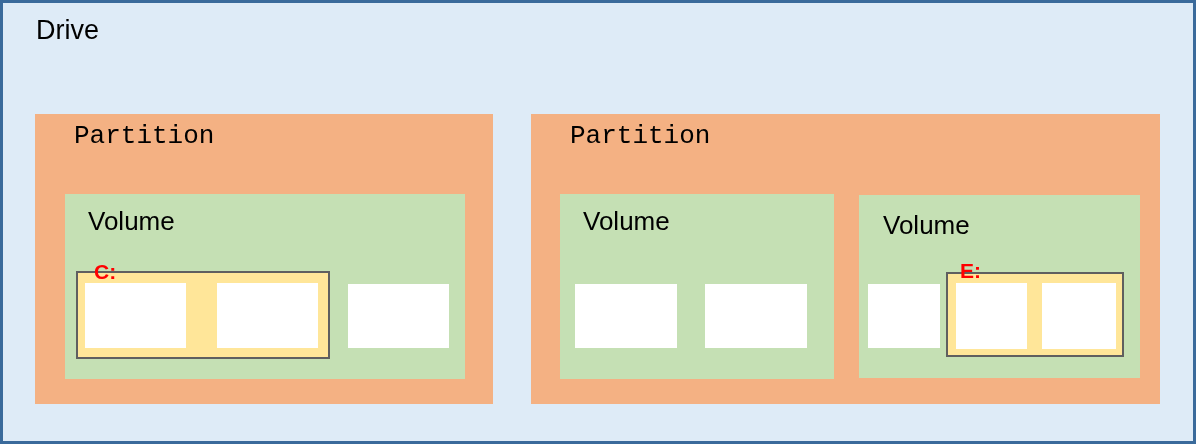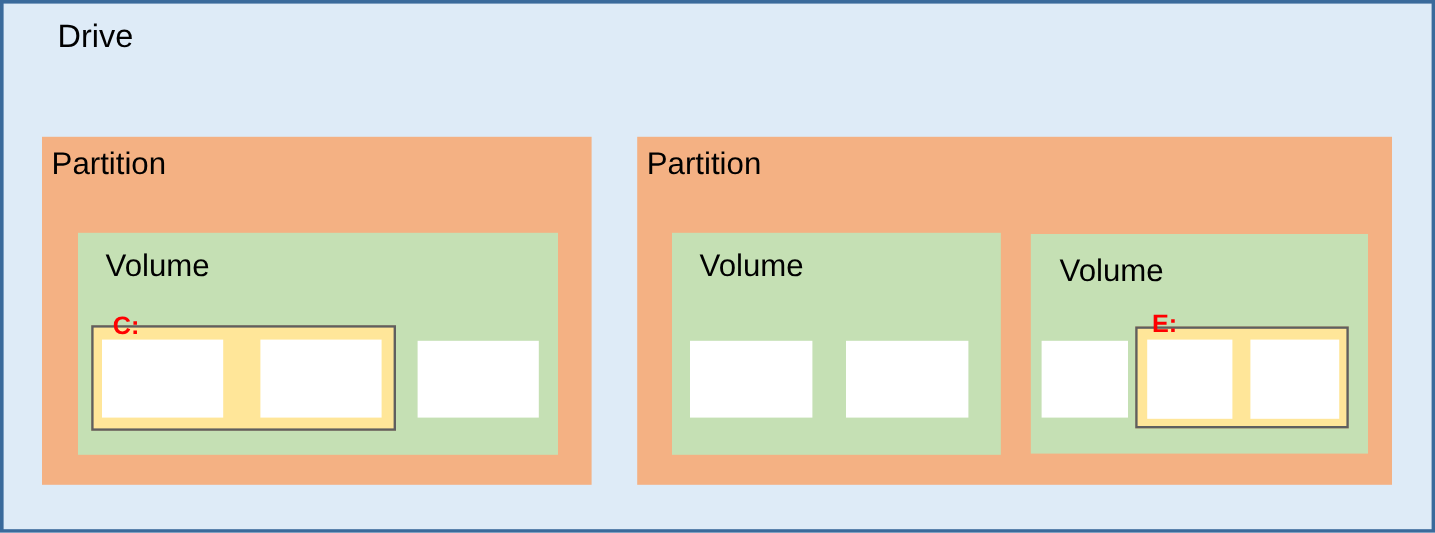--- a/index.html
+++ b/index.html
@@ -23,31 +23,32 @@
     border: 3px solid var(--drive-border, #3A6A9B);
   }
   .box-label {
     position: absolute;
     font-size: 26px;
     line-height: 1.15;
     color: var(--label-color, #000000);
     white-space: nowrap;
   }
   .drive-label {
-    left: 45px;
+    left: 33px;
     top: 12px;
     font-size: 27px;
   }
   .partition {
     position: absolute;
     background: var(--partition-fill, #F4B183);
   }
   .partition-label {
-    left: 8px;
+    left: 39px;
     top: 8px;
+    font-family: Liberation Mono, monospace;
   }
   .volume {
     position: absolute;
     background: var(--volume-fill, #C5E0B4);
     text-decoration: underline;
   }
   .volume-label {
     left: 23px;
     top: 13px;
   }

